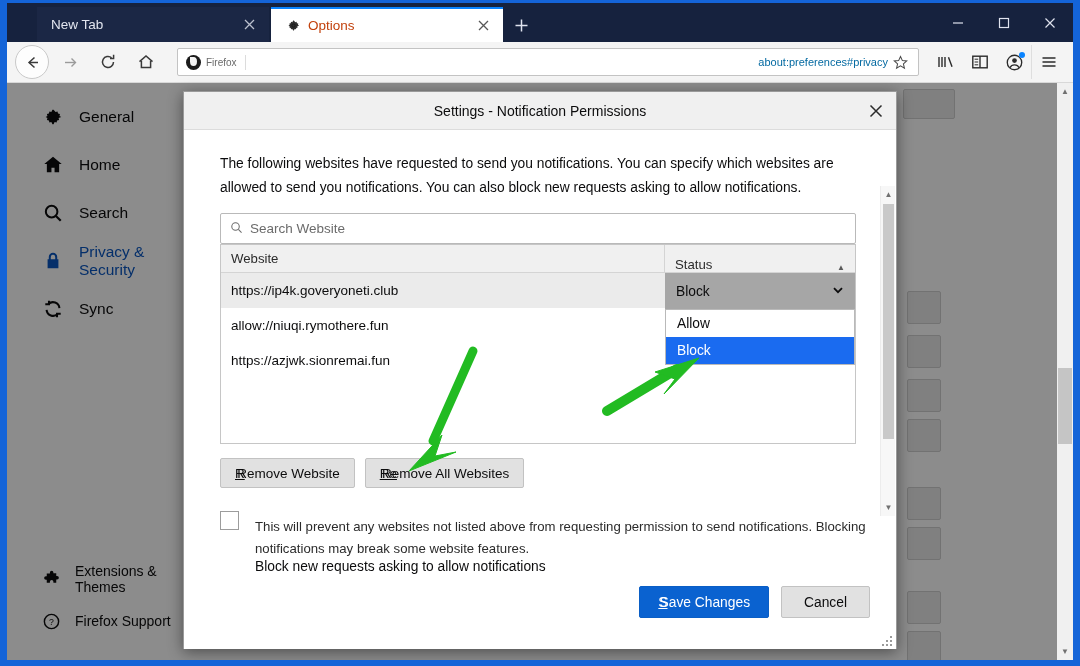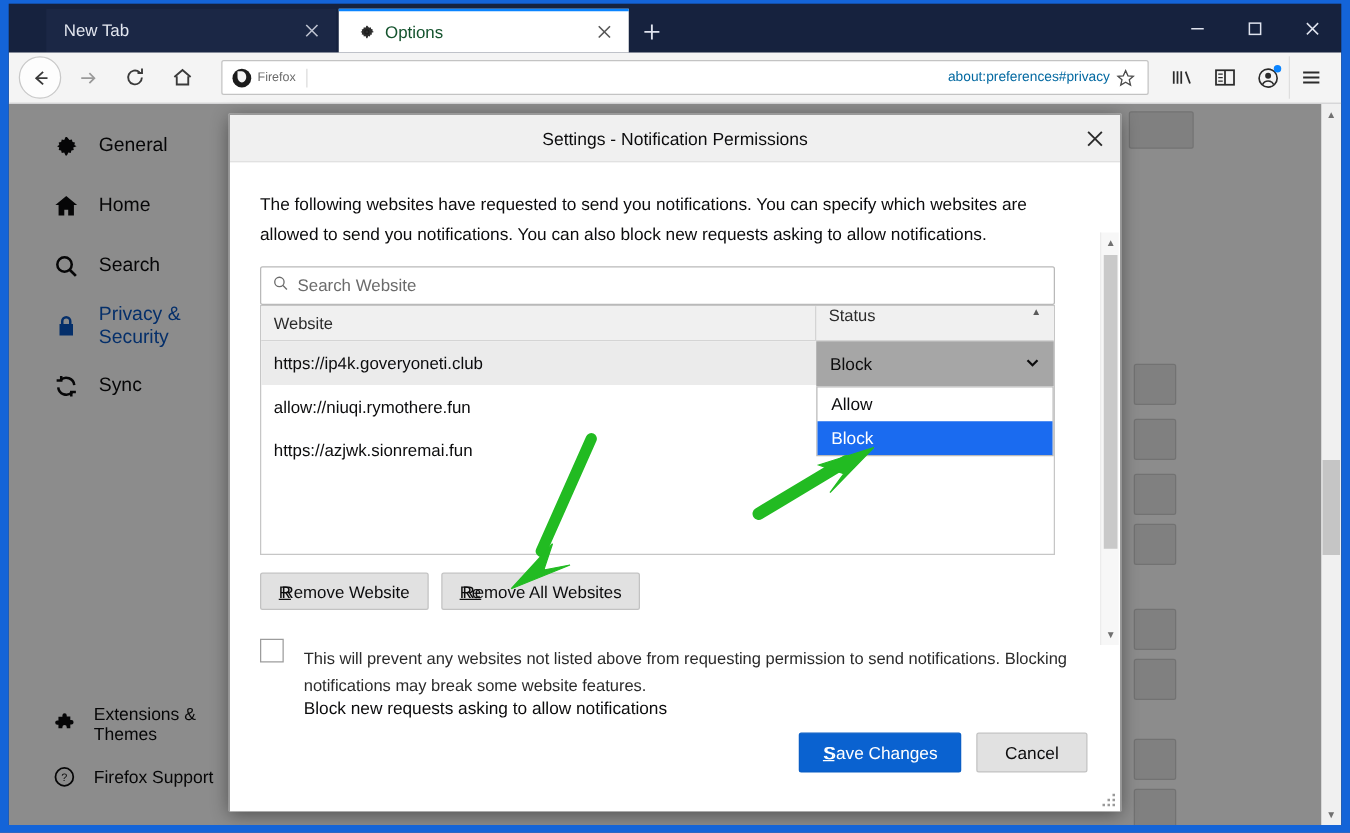--- a/index.html
+++ b/index.html
@@ -37,21 +37,21 @@
     position: absolute;
     top: 4px; height: 35px;
     display: flex; align-items: center;
     padding: 0 10px 0 14px;
     font-size: 13.5px;
     color: #e3e6ef;
   }
   .tab.inactive { background: #1b2745; }
   .tab.active {
     background: #ffffff;
-    color: #14532d;
+    color: #c2410c;
     border-top: 2px solid #0a84ff;
     padding-top: 0;
   }
   .tab-fav {
     width: 16px; height: 16px;
     margin-right: 7px;
     display: flex; align-items: center; justify-content: center;
     flex: none;
   }
   .tab-title {
@@ -220,21 +220,21 @@
   #dialog-close {
     position: absolute; right: 6px; top: 5px;
     width: 28px; height: 28px;
     display: flex; align-items: center; justify-content: center;
     color: #2b2b2b; font-size: 17px;
   }
   #dialog-body {
     position: relative;
     height: 519px;
     background: #ffffff;
-    padding: 22px 26px 0 24px;
+    padding: 22px 26px 0 36px;
   }
   #intro-text {
     font-size: 13.8px; color: #0c0c0d;
     line-height: 1.72;
     width: 640px;
   }
   #search-row { margin-top: 14px; width: 636px; }
   #search-website {
     width: 100%; height: 31px;
     border: 1px solid #b9b9b9; border-radius: 2px;
@@ -255,21 +255,21 @@
     display: flex; height: 28px;
     background: #f0f0f0;
     border-bottom: 1px solid #d4d4d4;
     font-size: 13.2px; color: #2b2b2b;
   }
   #th-website {
     flex: 1 1 auto; display: flex; align-items: center;
     padding-left: 10px; border-right: 1px solid #d4d4d4;
   }
   #th-status {
-    width: 190px; display: flex; align-items: flex-start;
+    width: 190px; display: flex; align-items: flex-end;
     justify-content: space-between; padding: 0 10px;
   }
   .trow {
     display: flex; height: 35px; align-items: center;
     font-size: 13.5px; color: #0c0c0d;
   }
   .trow.selected { background: #ebebeb; }
   .trow .site { flex: 1 1 auto; padding-left: 10px; }
   .trow .status { width: 190px; padding-left: 10px; }
 

